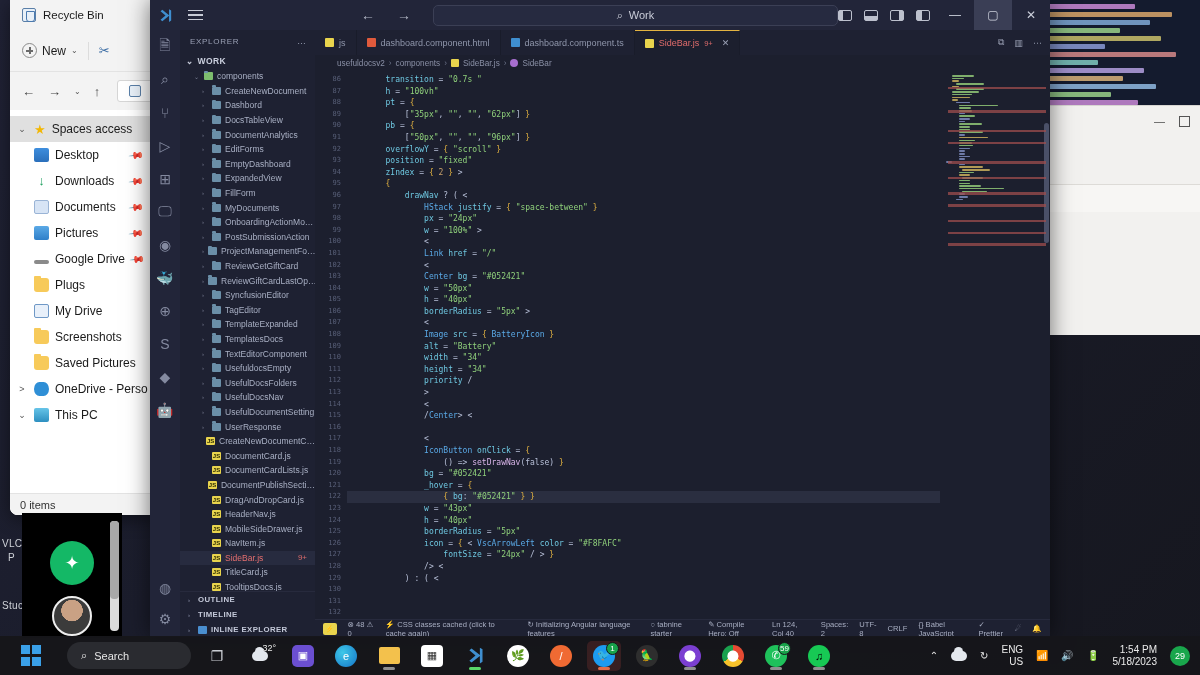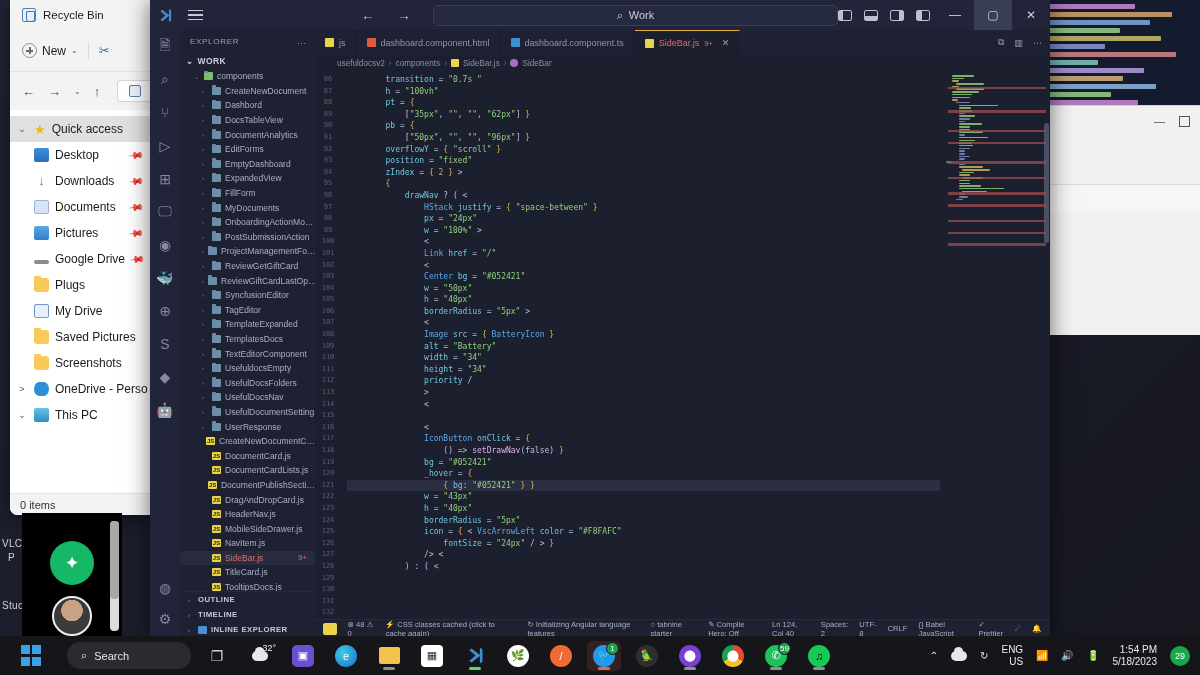--- a/index.html
+++ b/index.html
@@ -194,21 +194,21 @@
     background:#1e2132; border-right:1px solid #191c2a; white-space:nowrap;
   }
   .tab.active { background:#1c1f2e; color:#e06c6c; border-top: 1px solid #e3b341; }
   .tab .tclose { color:#9aa0b4; font-size:9px; margin-left:4px; }
   .tab .tbadge { color:#d86a6a; font-size: 7.5px; }
   .tabs-right { margin-left:auto; display:flex; align-items:center; gap:10px; padding-right:8px; color:#9aa0b4; font-size:9px; }
   .breadcrumb { height: 16px; display:flex; align-items:center; gap:4px; padding-left: 22px; font-size: 8.2px; color:#8a90a6; background:#1c1f2e; flex:none; }
   .bc-sep { color:#6b7288; }
 
   .code-wrap { flex:1; display:flex; min-height: 0; position:relative; overflow:hidden; }
-  .gutter { width: 32px; flex:none; text-align:center; padding-right: 6px; padding-top: 3px; }
+  .gutter { width: 32px; flex:none; text-align:right; padding-right: 6px; padding-top: 3px; }
   .gutter div { font-family:"DejaVu Sans Mono", monospace; font-size: 7px; line-height: 11.6px; color:#585f78; }
   .code-lines { flex:1; padding-top: 3px; position:relative; overflow:hidden; }
   .cl { font-family:"DejaVu Sans Mono", monospace; font-size: 8px; line-height: 11.6px; white-space: pre; color:#b8c0d8; }
   .cl.hl { background:#2a2e40; }
   .k-attr { color:#6ec7e0; }
   .k-str { color:#8fd07b; }
   .k-comp { color:#5aa9e6; }
   .k-brace { color:#e3b341; }
   .k-num { color:#c9a26b; }
   .k-fn { color:#d8b4e8; }
@@ -308,21 +308,21 @@
       <span>↑</span>
       <div class="addr">
           <span class="ricon"></span>
         </div>
     </div>
     <div class="exp-body">
       <div class="exp-tree">
         <div class="tree-row sel">
           <span class="caret">⌄</span>
           <span class="ico star">★</span>
-          <span>Quick access</span>
+          <span>Spaces access</span>
         </div>
         <div class="tree-row indent">
           <span class="ico desktop"></span>
           <span>Desktop</span>
           <span class="pin">📌</span>
         </div>
         <div class="tree-row indent">
           <span class="ico download"></span>
           <span>Downloads</span>
           <span class="pin">📌</span>
@@ -345,25 +345,25 @@
         <div class="tree-row indent">
           <span class="ico folder"></span>
           <span>Plugs</span>
         </div>
         <div class="tree-row indent">
           <span class="ico mydrive"></span>
           <span>My Drive</span>
         </div>
         <div class="tree-row indent">
           <span class="ico folder"></span>
-          <span>Saved Pictures</span>
+          <span>Screenshots</span>
         </div>
         <div class="tree-row indent">
           <span class="ico folder"></span>
-          <span>Screenshots</span>
+          <span>Saved Pictures</span>
         </div>
         <div class="tree-row">
           <span class="caret">&gt;</span>
           <span class="ico onedrive"></span>
           <span>OneDrive - Perso</span>
         </div>
         <div class="tree-row">
           <span class="caret">⌄</span>
           <span class="ico pc"></span>
           <span>This PC</span>
@@ -762,20 +762,21 @@
               <div class="cl">                <span class="k-attr">h</span> = <span class="k-str">"40px"</span></div>
               <div class="cl">                <span class="k-attr">borderRadius</span> = <span class="k-str">"5px"</span> &gt;</div>
               <div class="cl">                &lt;</div>
               <div class="cl">                <span class="k-comp">Image</span> <span class="k-attr">src</span> = <span class="k-brace">{</span> <span class="k-comp">BatteryIcon</span> <span class="k-brace">}</span></div>
               <div class="cl">                <span class="k-attr">alt</span> = <span class="k-str">"Battery"</span></div>
               <div class="cl">                <span class="k-attr">width</span> = <span class="k-str">"34"</span></div>
               <div class="cl">                <span class="k-attr">height</span> = <span class="k-str">"34"</span></div>
               <div class="cl">                <span class="k-attr">priority</span> /</div>
               <div class="cl">                &gt;</div>
               <div class="cl">                &lt;</div>
+              <div class="cl">                /<span class="k-comp">Center</span>&gt; &lt;</div>
               <div class="cl">&nbsp;</div>
               <div class="cl">                &lt;</div>
               <div class="cl">                <span class="k-comp">IconButton</span> <span class="k-attr">onClick</span> = <span class="k-brace">{</span></div>
               <div class="cl">                    () =&gt; <span class="k-fn">setDrawNav</span>(false) <span class="k-brace">}</span></div>
               <div class="cl">                <span class="k-attr">bg</span> = <span class="k-str">"#052421"</span></div>
               <div class="cl">                <span class="k-attr">_hover</span> = <span class="k-brace">{</span></div>
               <div class="cl hl">                    <span class="k-brace">{</span> <span class="k-attr">bg</span>: <span class="k-str">"#052421"</span> <span class="k-brace">}</span> <span class="k-brace">}</span></div>
               <div class="cl">                <span class="k-attr">w</span> = <span class="k-str">"43px"</span></div>
               <div class="cl">                <span class="k-attr">h</span> = <span class="k-str">"40px"</span></div>
               <div class="cl">                <span class="k-attr">borderRadius</span> = <span class="k-str">"5px"</span></div>

